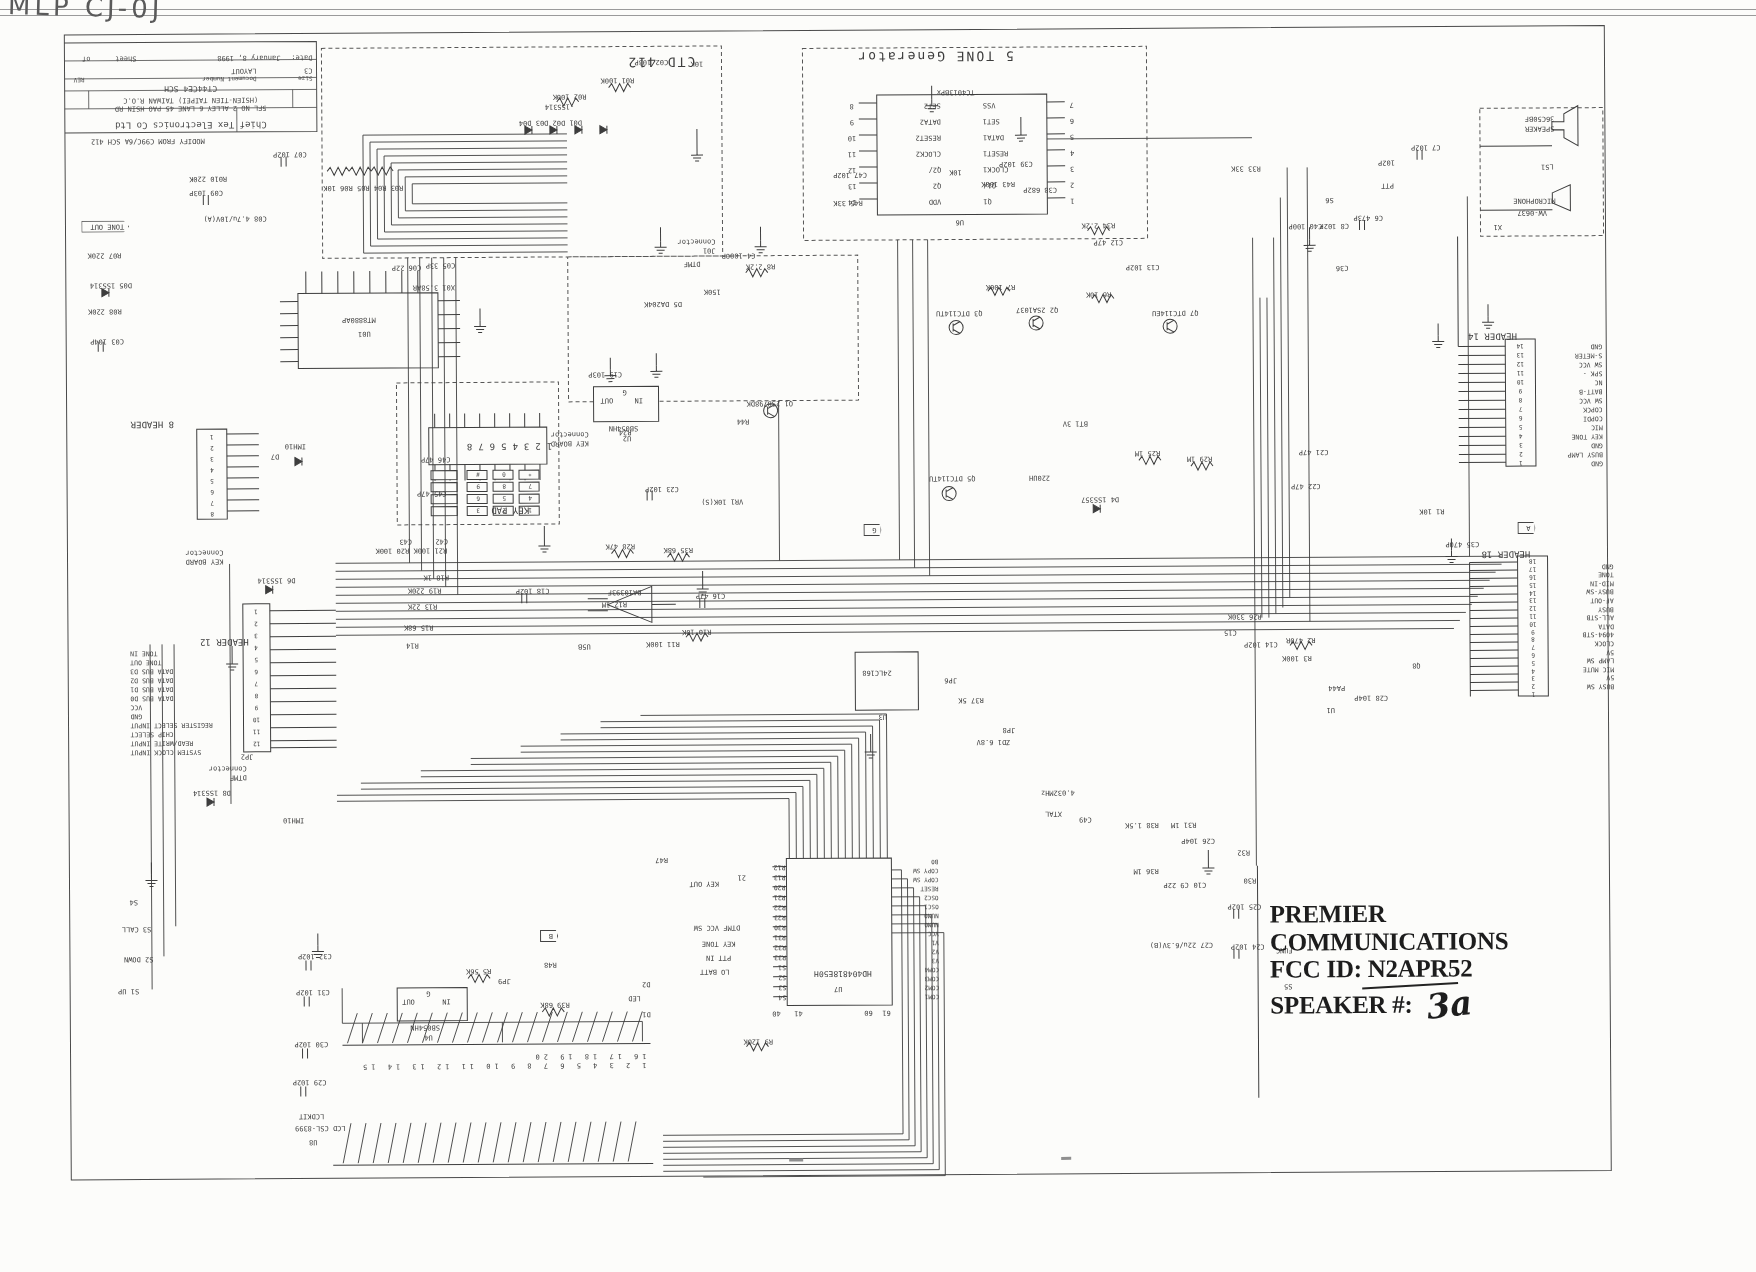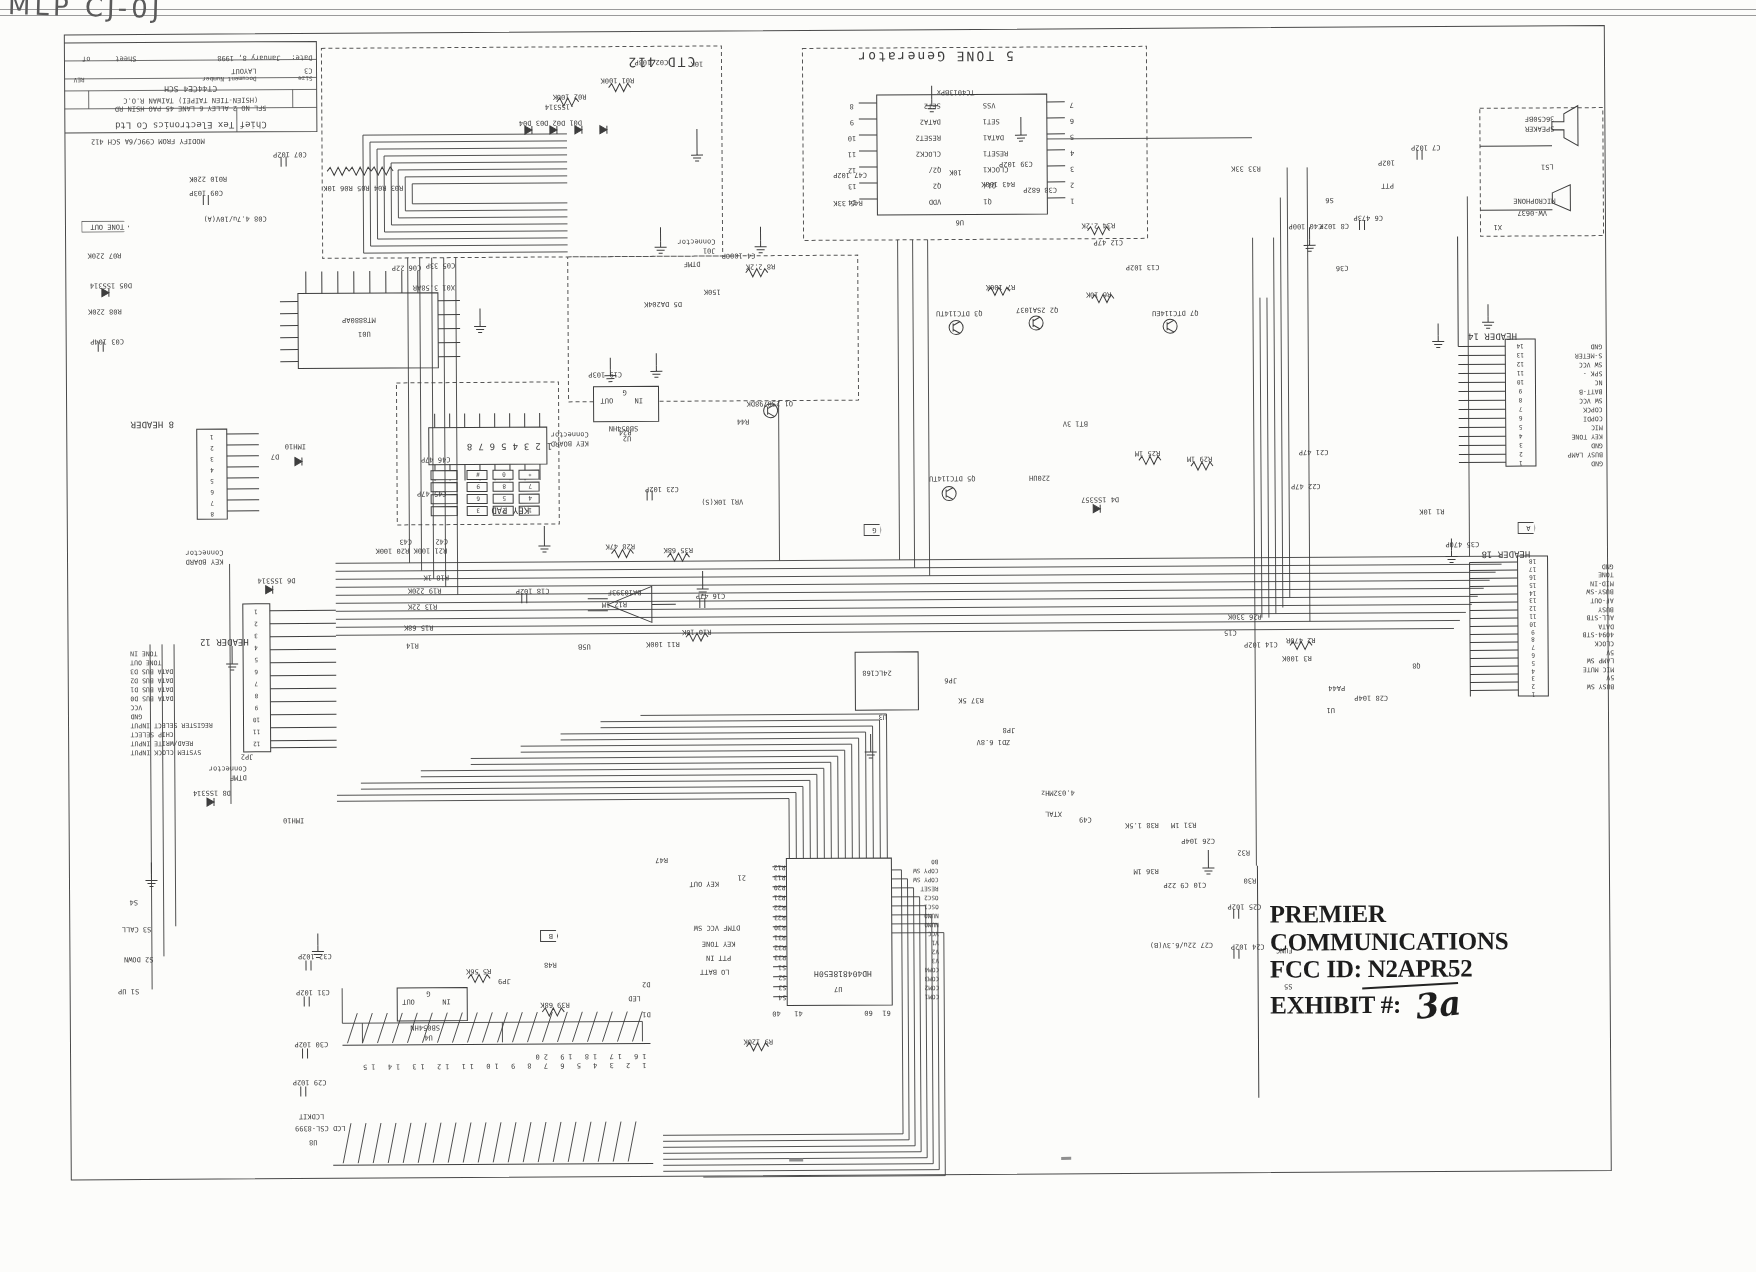--- a/index.html
+++ b/index.html
@@ -599,21 +599,21 @@
   <div class="L f" style="left:94px;top:132px">MODIFY FROM C99C/6A SCH 412</div>
   <div class="L f" style="left:686px;top:258px">DTMF</div>
   <div class="L f" style="left:680px;top:236px">J01
 Connector</div>
   <div class="L f" style="left:608px;top:586px">BA10393F</div>
   <div class="L f" style="left:578px;top:640px">U5B</div>
 
   <div class="stamp">
     <div>PREMIER COMMUNICATIONS</div>
     <div>FCC ID:  N2APR52</div>
-    <div><span>EXHIBIT #:</span><span class="hand">3a</span></div>
+    <div><span>SPEAKER #:</span><span class="hand">3a</span></div>
   </div>
   <div class="hand-underline"></div>
 
   <div class="mark" style="left:786px;top:1158px;width:14px;height:3px"></div>
   <div class="mark" style="left:1058px;top:1158px;width:10px;height:3px"></div>
 
   </div>
 </div>
 
 </body></html>

